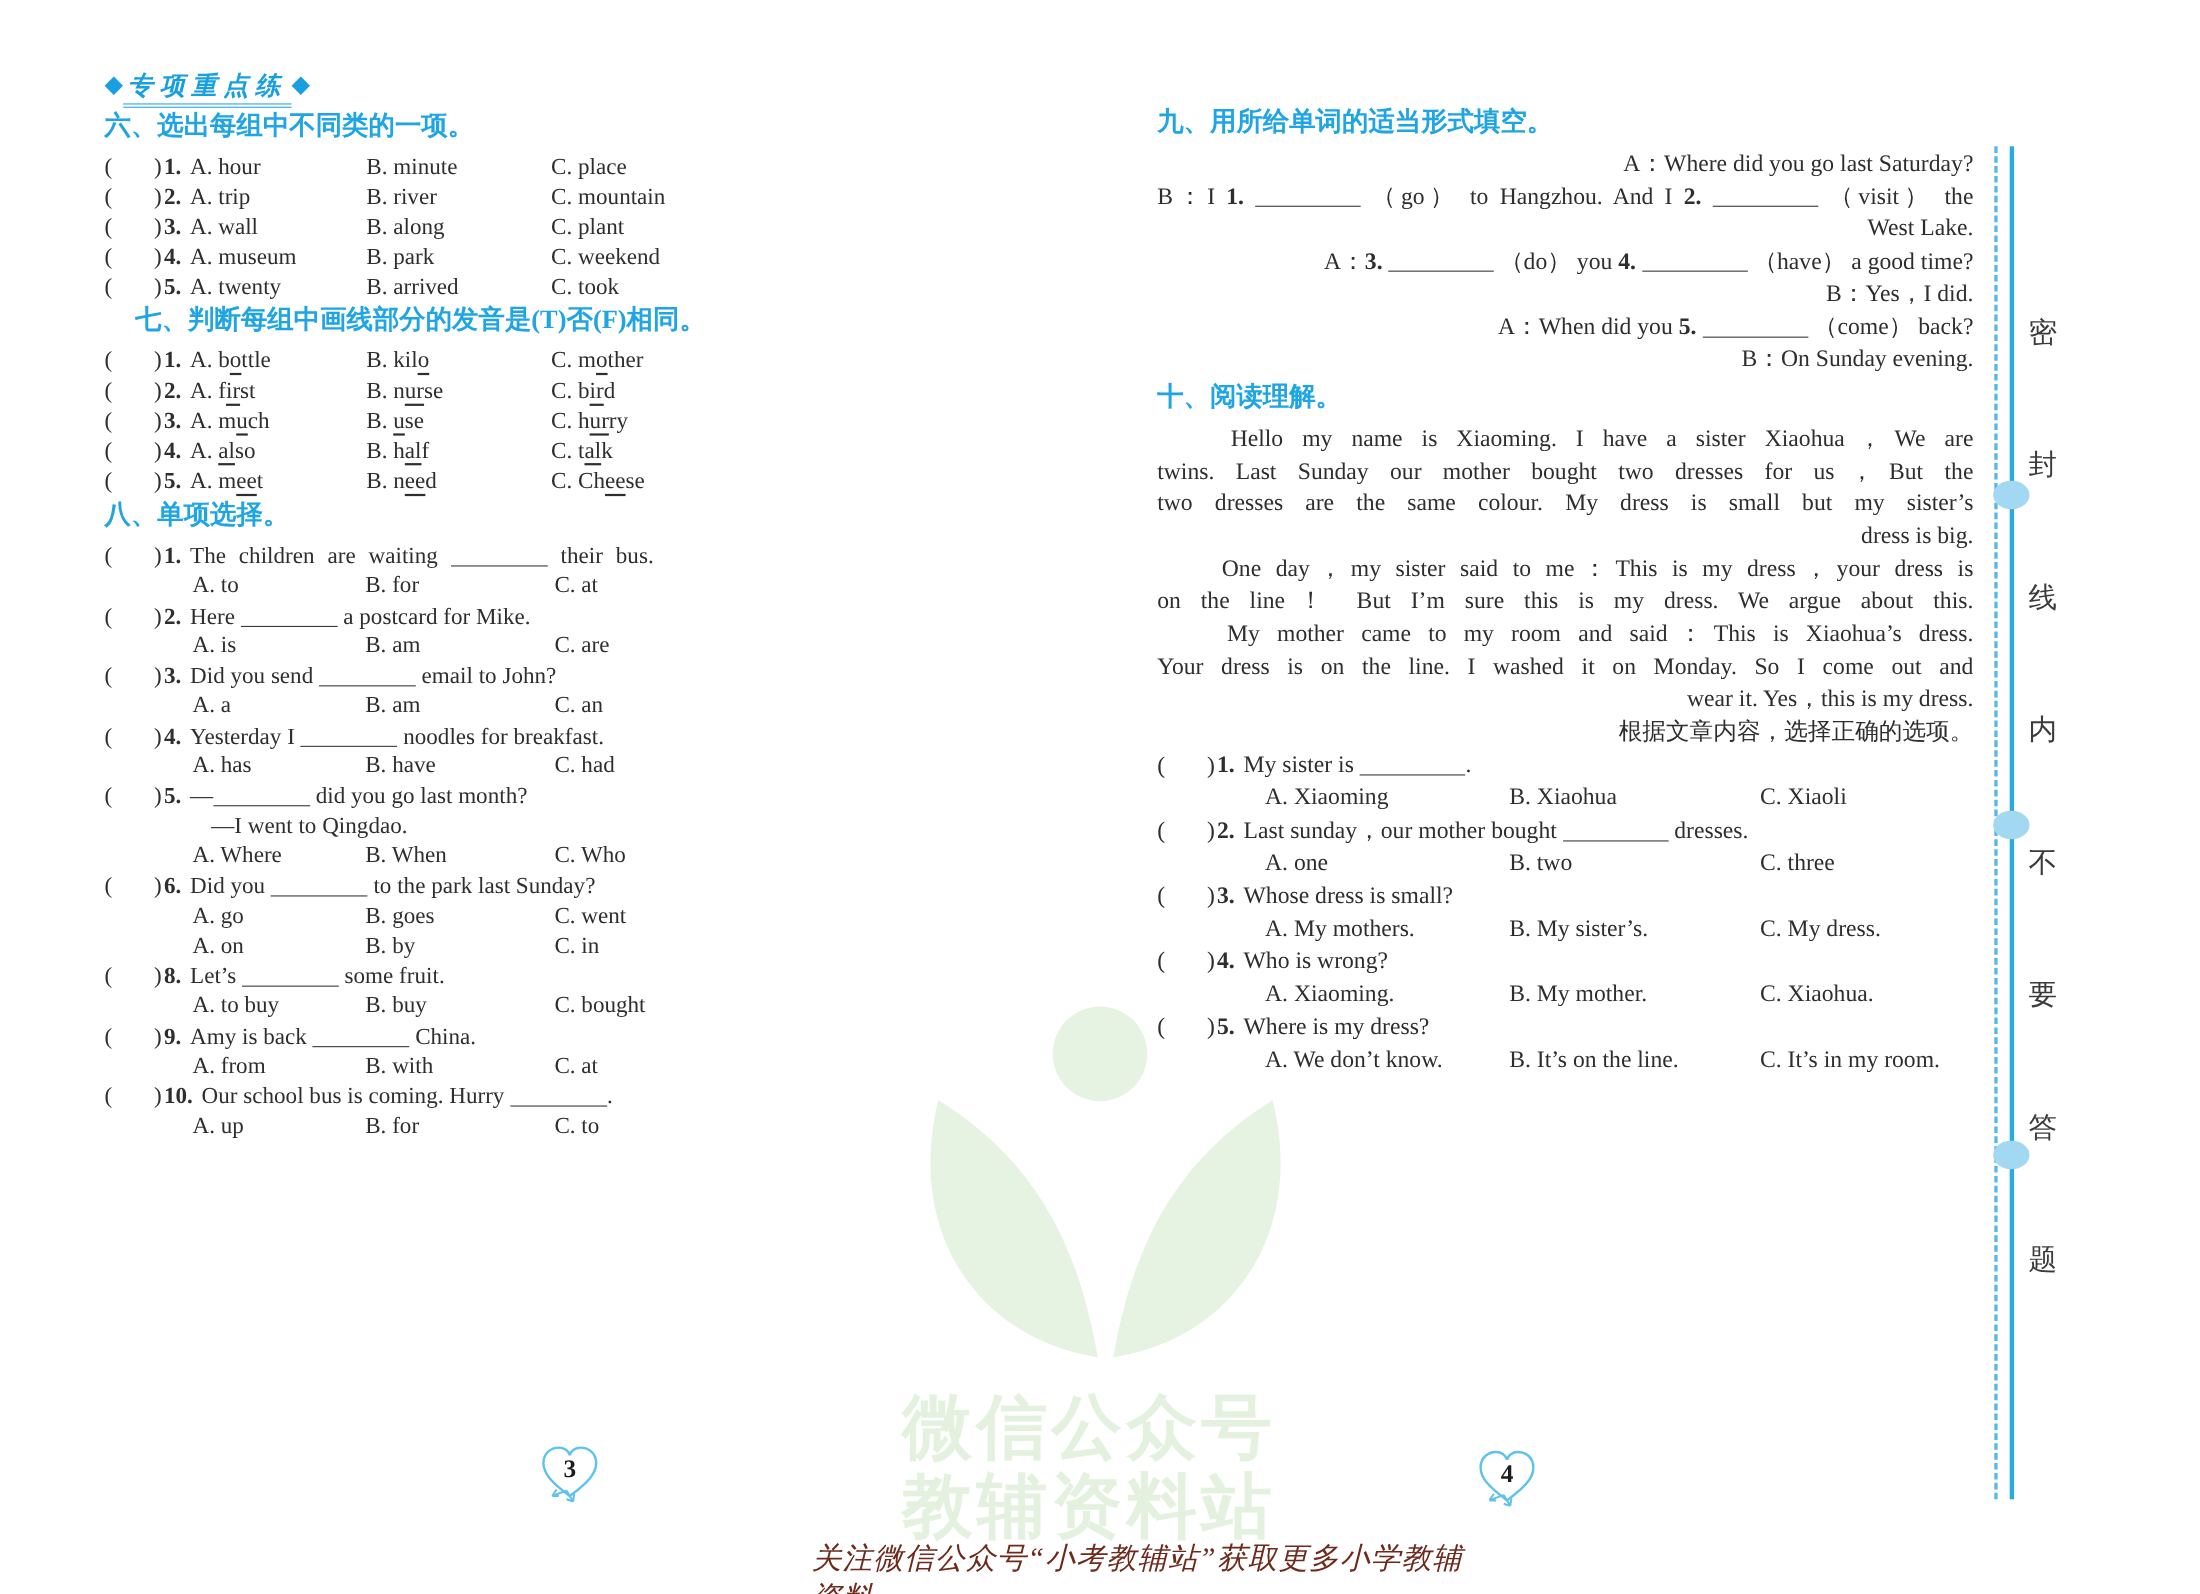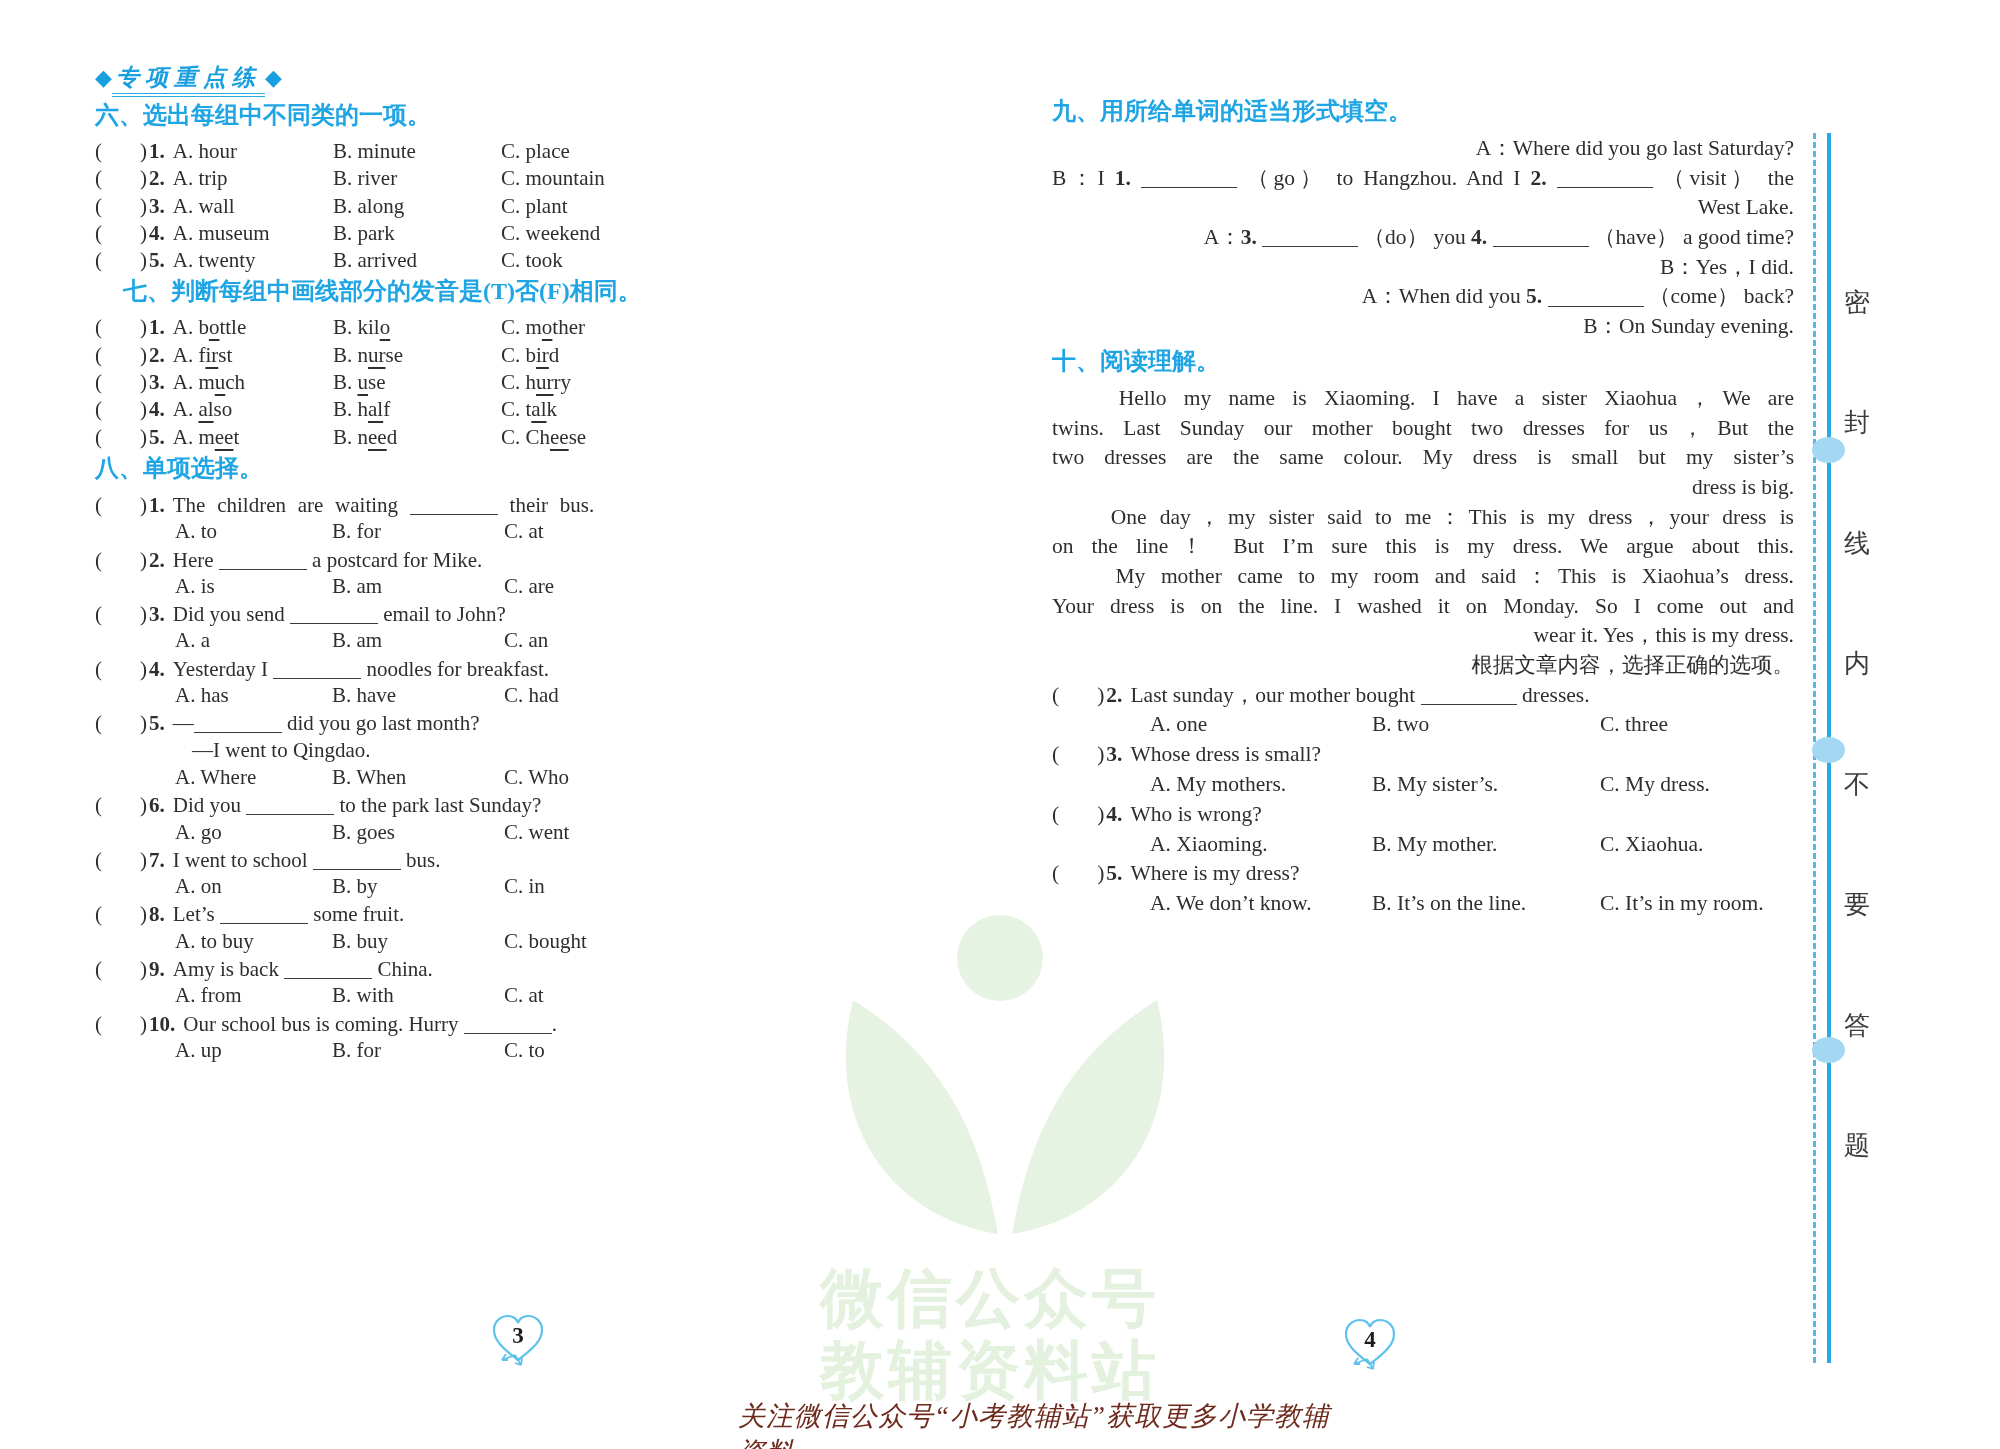--- a/index.html
+++ b/index.html
@@ -202,21 +202,20 @@
           <div class="qline"><span class="br">(</span><span class="gap"></span><span class="br">)</span><b class="qn">6.</b><span>Did you <span class="blank"></span> to the park last Sunday?</span></div>
 
           <div class="optrow">
             <span>A. go</span>
             <span>B. goes</span>
             <span>C. went</span>
           </div>
         </div>
 
         <div>
-          <div class="qline"><span class="br">(</span><span class="gap"></span><span class="br">)</span><b class="qn">7.</b><span>I went to school <span class="blank"></span> bus.</span></div>
 
           <div class="optrow">
             <span>A. on</span>
             <span>B. by</span>
             <span>C. in</span>
           </div>
         </div>
 
         <div>
           <div class="qline"><span class="br">(</span><span class="gap"></span><span class="br">)</span><b class="qn">8.</b><span>Let’s <span class="blank"></span> some fruit.</span></div>
@@ -289,20 +288,28 @@
         <div class="rline j">　　My mother came to my room and said：This is Xiaohua’s dress.</div>
 
         <div class="rline j">Your dress is on the line. I washed it on Monday. So I come out and</div>
 
         <div class="rline">wear it. Yes，this is my dress.</div>
       </div>
     <div class="rline">根据文章内容，选择正确的选项。</div>
 
     <div>
 
+        <div>
+          <div class="qline2"><span class="br">(</span><span class="gap"></span><span class="br">)</span><b class="qn">1.</b><span>My sister is <span class="blank"></span>.</span></div>
+          <div class="optrow2">
+            <span>A. Xiaoming</span>
+            <span>B. Xiaohua</span>
+            <span>C. Xiaoli</span>
+          </div>
+        </div>
 
         <div>
           <div class="qline2"><span class="br">(</span><span class="gap"></span><span class="br">)</span><b class="qn">2.</b><span>Last sunday，our mother bought <span class="blank"></span> dresses.</span></div>
           <div class="optrow2">
             <span>A. one</span>
             <span>B. two</span>
             <span>C. three</span>
           </div>
         </div>
 

